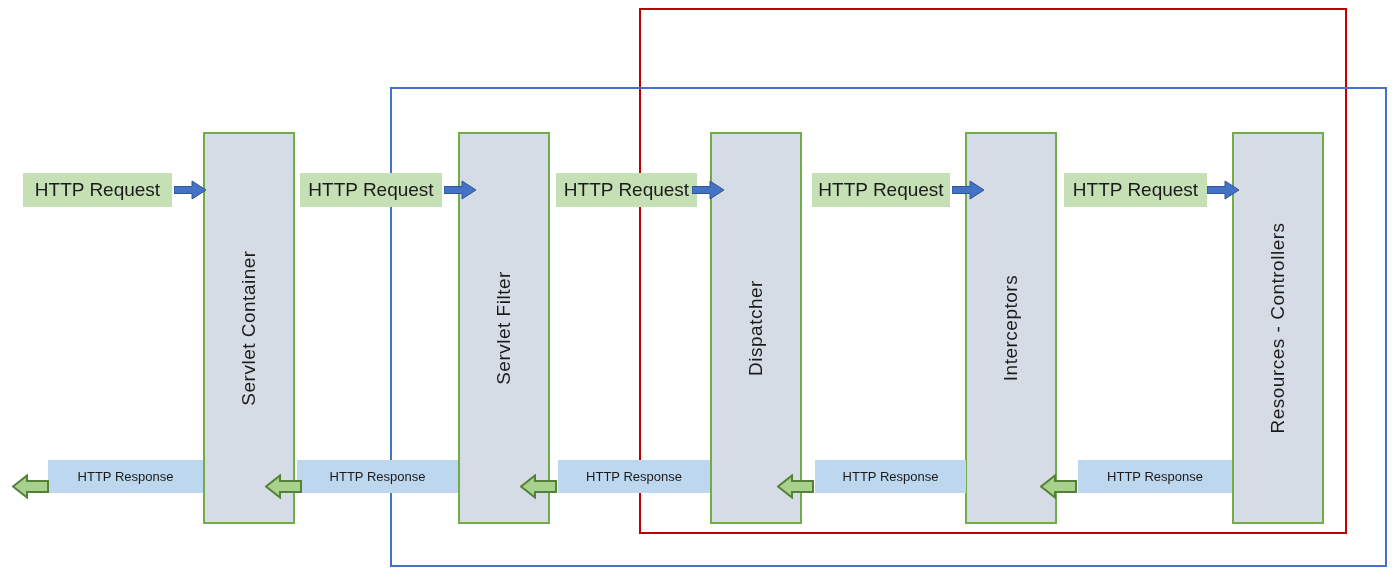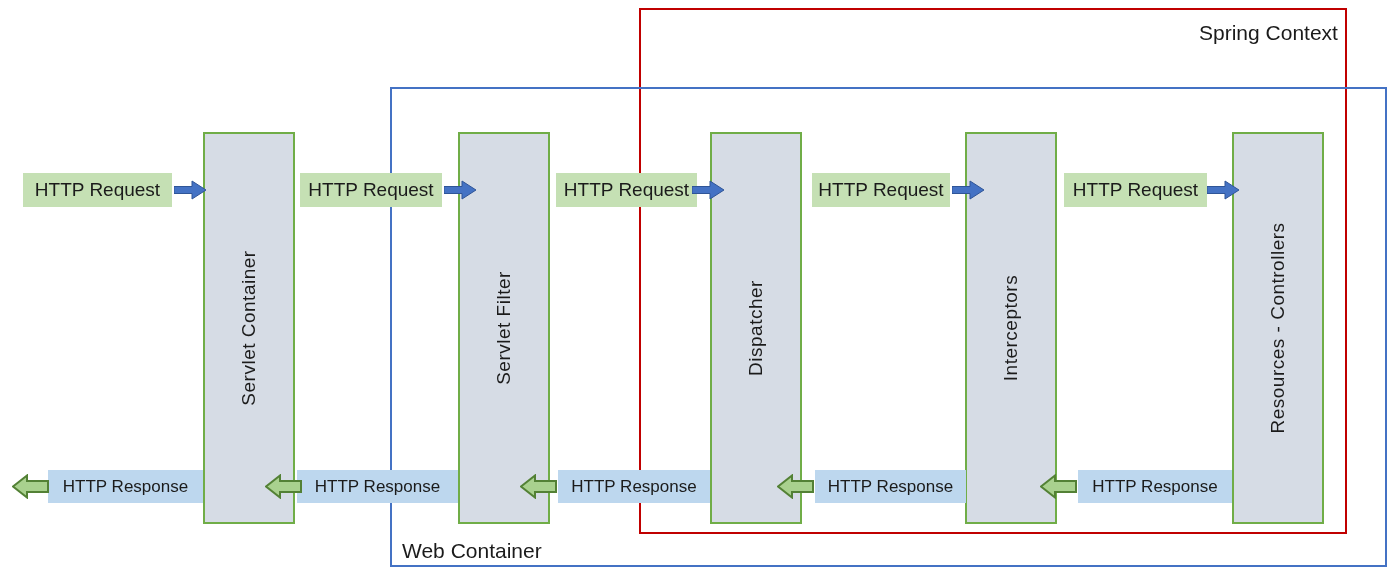--- a/index.html
+++ b/index.html
@@ -33,39 +33,37 @@
   }
   .node-box .vtext{
     transform:rotate(-90deg);white-space:nowrap;font-size:19px;letter-spacing:0.5px;color:var(--text);
   }
   .req-label{
     position:absolute;top:173px;height:34px;background:var(--request-bg);
     display:flex;align-items:center;justify-content:center;
     font-size:19px;white-space:nowrap;color:var(--text);text-align:right;
   }
   .resp-label{
-    position:absolute;top:470px;height:33px;background:var(--response-bg);
+    position:absolute;top:460px;height:33px;background:var(--response-bg);
     display:flex;align-items:center;justify-content:center;
-    font-size:17px;white-space:nowrap;color:var(--text);
+    font-size:13px;white-space:nowrap;color:var(--text);
   }
   .arrow{position:absolute;line-height:0;}
   .req-arrow{top:180px;}
   .resp-arrow{top:474px;}
   .req-arrow svg polygon{fill:var(--request-arrow);stroke:var(--request-arrow-edge);stroke-width:1;}
   .resp-arrow svg polygon{fill:var(--response-arrow-fill);stroke:var(--response-arrow-border);stroke-width:2;stroke-linejoin:miter;}
 </style>
 </head>
 <body>
 
 <div class="canvas">
 
   <div class="container-rect spring-rect"></div>
   <div class="container-rect web-rect"></div>
-  <div class="container-label spring-label">Spring Context</div>
-  <div class="container-label web-label">Web Container</div>
 
   <div class="node-box" style="left:203px;">
     <span class="vtext">Servlet Container</span>
   </div>
   <div class="node-box" style="left:458px;">
     <span class="vtext">Servlet Filter</span>
   </div>
   <div class="node-box" style="left:710px;">
     <span class="vtext">Dispatcher</span>
   </div>

